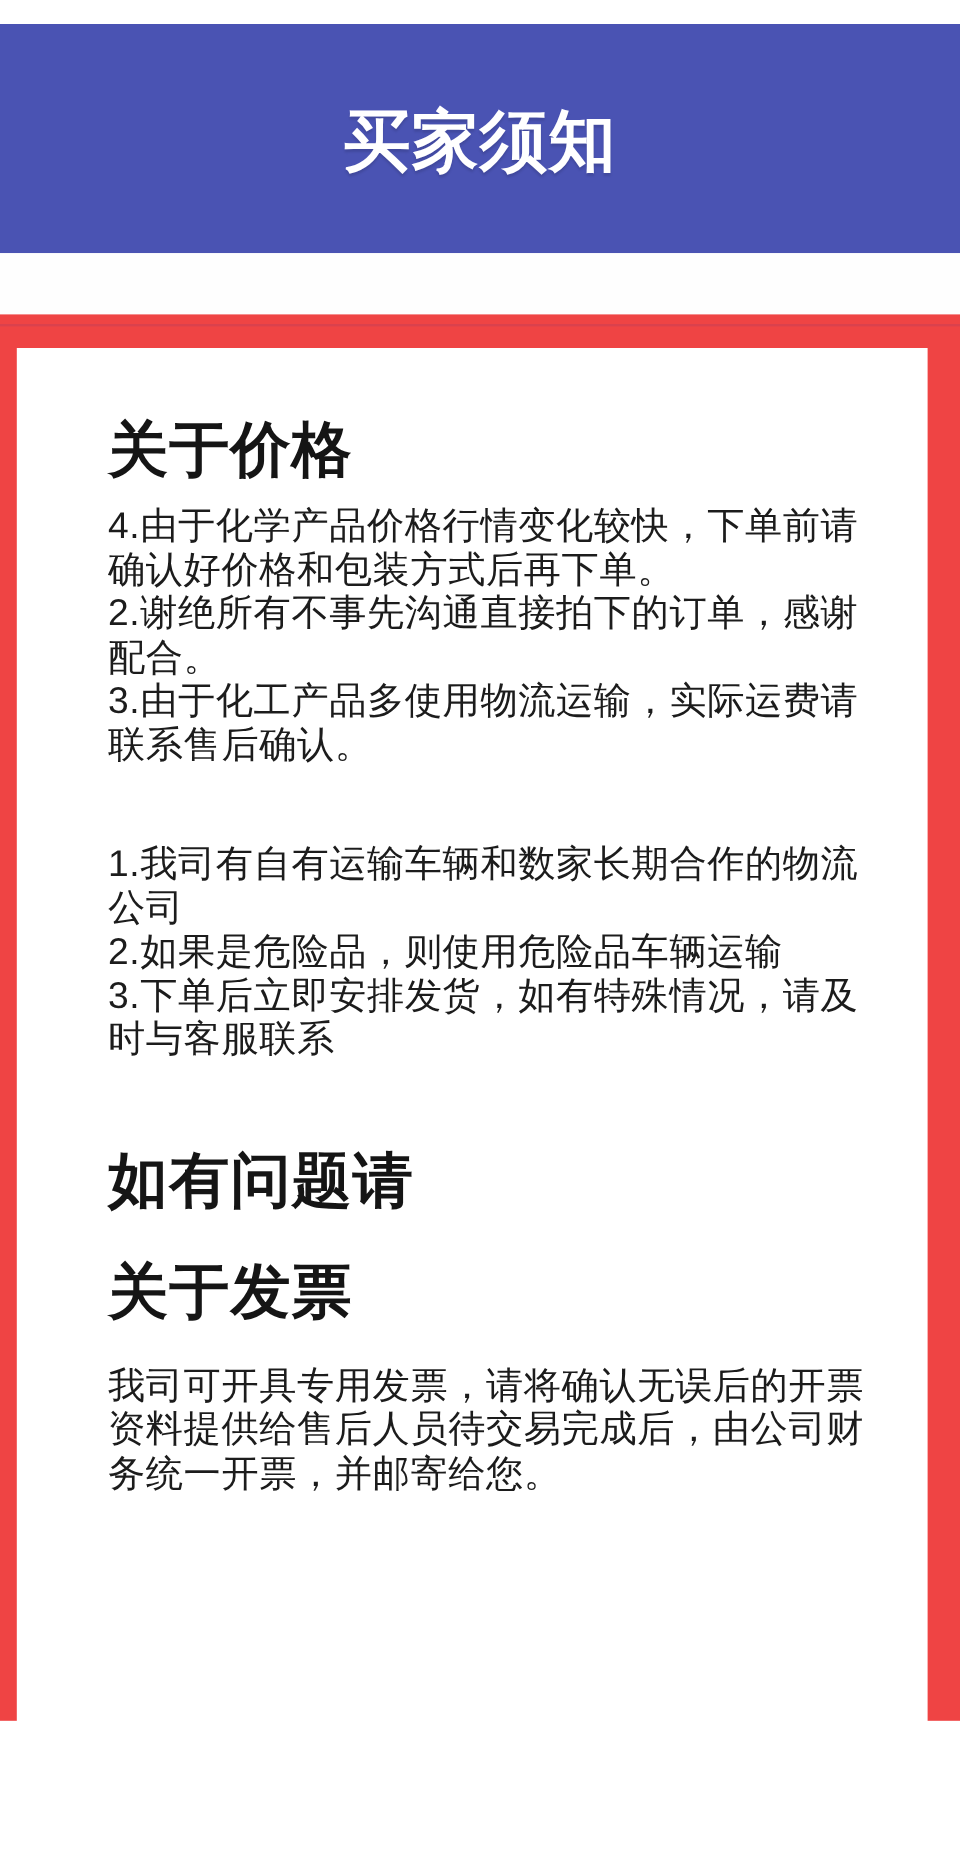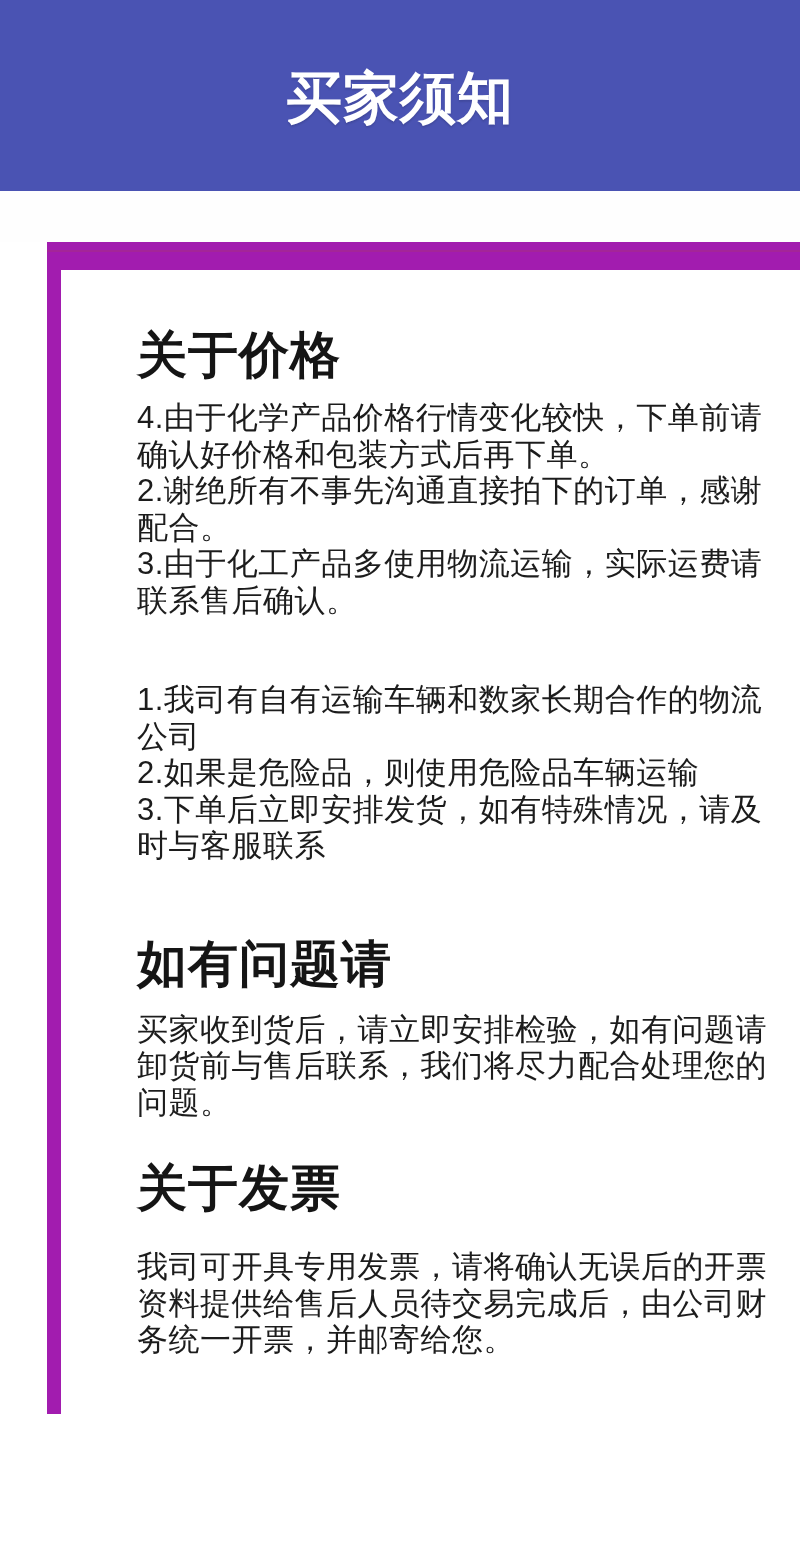--- a/index.html
+++ b/index.html
@@ -15,38 +15,38 @@
     background: #ffffff;
     overflow: hidden;
   }
   .banner {
     height: 191px;
     background: #4a53b3;
     display: flex;
     align-items: center;
     justify-content: center;
     padding-top: 6px;
+    margin-top: 20px;
   }
   .banner-title {
     color: #ffffff;
     font-size: 56px;
     font-weight: bold;
     letter-spacing: 1px;
     text-shadow: 0 2px 2px rgba(0,0,0,0.12);
   }
   .white-gap {
     height: 51px;
     background: #fefefe;
   }
   .content {
     position: relative;
     height: 1172px;
-    background: #a21caf;
+    background: #ef4444;
     padding: 28px 27px 21px 14px;
-    margin-left: 47px;
   }
   .seam {
     position: absolute;
     top: 8px;
     left: 0;
     width: 100%;
     height: 2px;
     background: rgba(170, 60, 100, 0.30);
   }
   .card {
@@ -112,25 +112,20 @@
             <div class="line">1.我司有自有运输车辆和数家长期合作的物流</div>
             <div class="line">公司</div>
             <div class="line">2.如果是危险品，则使用危险品车辆运输</div>
             <div class="line">3.下单后立即安排发货，如有特殊情况，请及</div>
             <div class="line">时与客服联系</div>
           </div>
       </section>
 
       <section class="sec sec-2">
         <h2 class="sec-title">如有问题请</h2>
-        <div class="sec-body">
-            <div class="line">买家收到货后，请立即安排检验，如有问题请</div>
-            <div class="line">卸货前与售后联系，我们将尽力配合处理您的</div>
-            <div class="line">问题。</div>
-          </div>
       </section>
 
       <section class="sec sec-3">
         <h2 class="sec-title">关于发票</h2>
         <div class="sec-body">
             <div class="line">我司可开具专用发票，请将确认无误后的开票</div>
             <div class="line">资料提供给售后人员待交易完成后，由公司财</div>
             <div class="line">务统一开票，并邮寄给您。</div>
           </div>
       </section>

